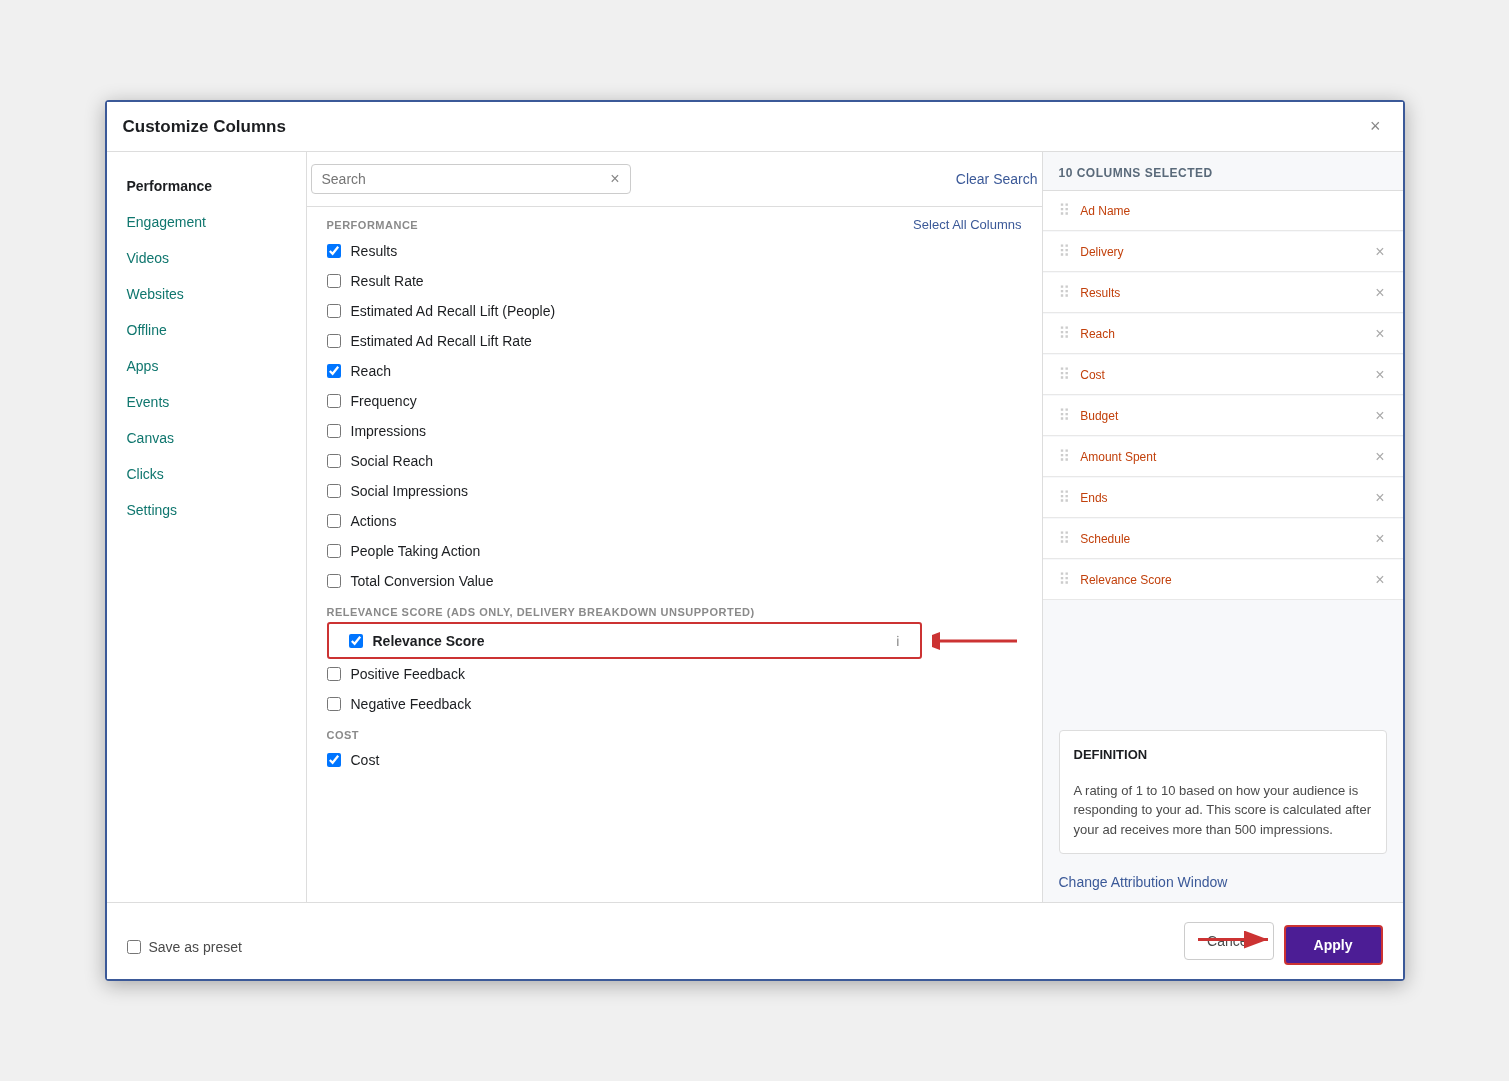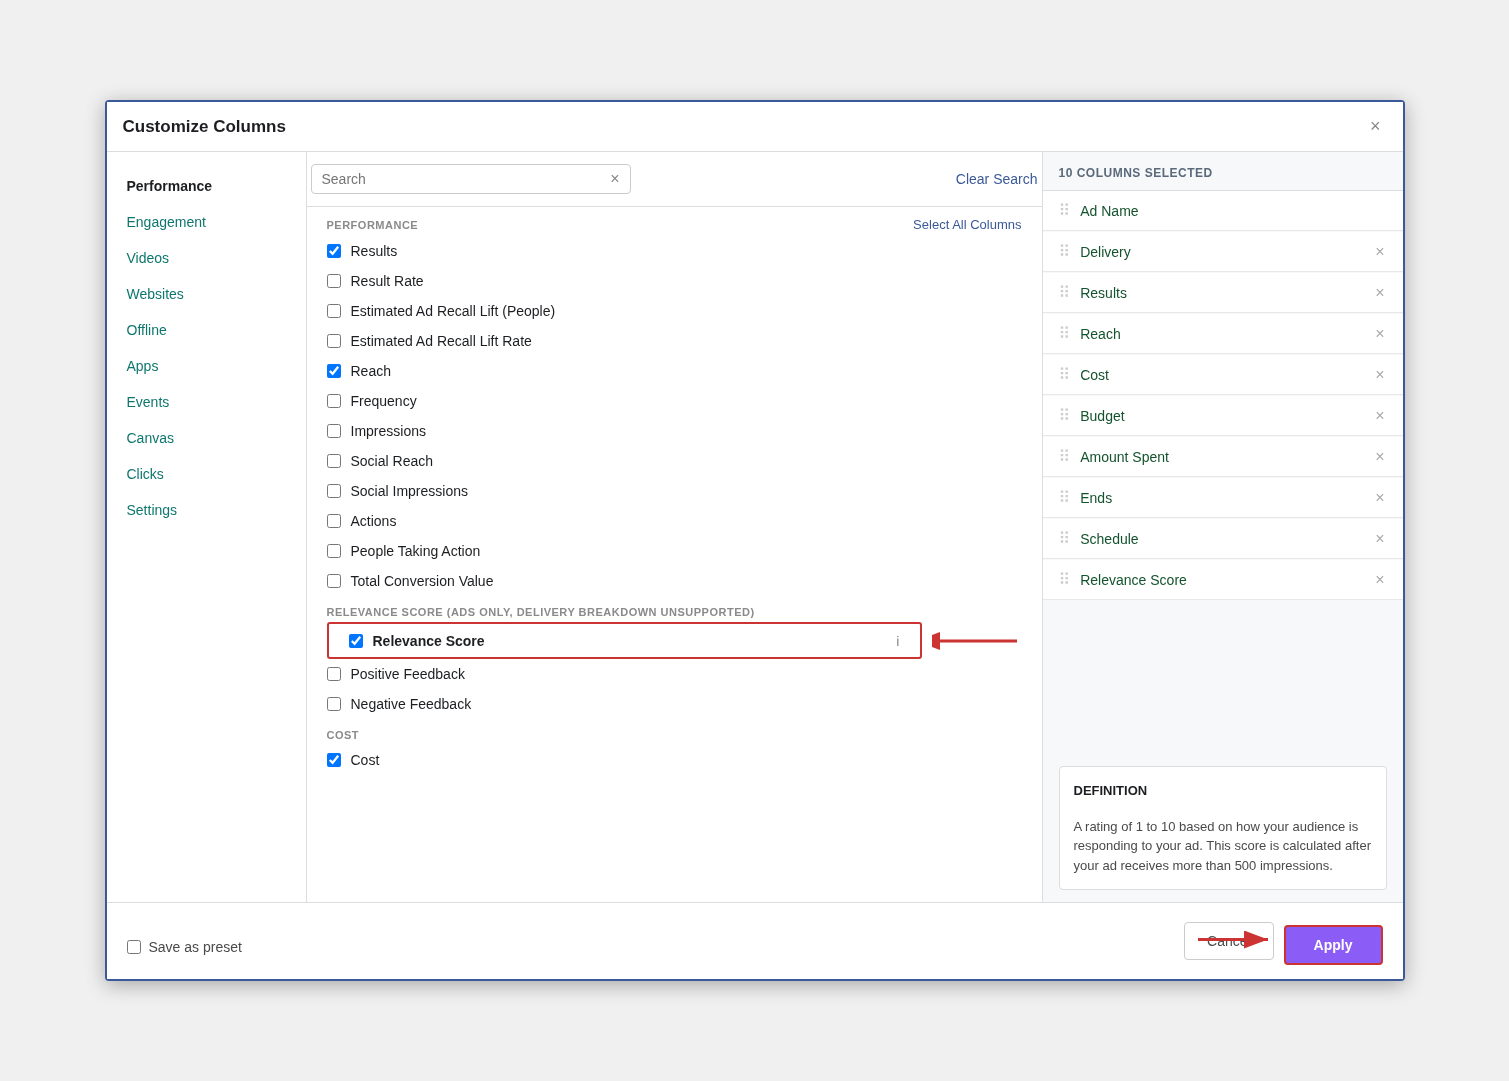--- a/index.html
+++ b/index.html
@@ -207,22 +207,22 @@
       margin-bottom: 1px;
     }
     .drag-handle {
       color: #ccc;
       margin-right: 10px;
       font-size: 16px;
       cursor: grab;
     }
     .selected-item-name {
       flex: 1;
-      font-size: 14px;
-      color: #14532d;
+      font-size: 12px;
+      color: #c2410c;
     }
     .remove-btn {
       background: none;
       border: none;
       color: #aaa;
       font-size: 16px;
       cursor: pointer;
       padding: 0 2px;
     }
     
@@ -283,21 +283,21 @@
       padding: 10px 22px;
       background: #fff;
       border: 1px solid #ccc;
       border-radius: 4px;
       font-size: 14px;
       cursor: pointer;
       color: #4a4a4a;
     }
     .apply-btn {
       padding: 10px 28px;
-      background: #8b5cf6;
+      background: #4c1d95;
       border: 2px solid #cc3333;
       border-radius: 4px;
       font-size: 14px;
       font-weight: 600;
       cursor: pointer;
       color: #fff;
       margin-top: 8px;
     }
     
     .column-list::-webkit-scrollbar,
@@ -497,20 +497,21 @@
           <span class="selected-item-name">Relevance Score</span>
           <button class="remove-btn">×</button>
         </div>
       </div>
 
       <div class="definition-box">
         <div class="definition-title">DEFINITION</div>
         <span>A rating of 1 to 10 based on how your audience is responding to your ad. This score is calculated after your ad receives more than 500 impressions.</span>
       </div>
 
+      <a class="attribution-link">Change Attribution Window</a>
     </div>
   </div>
 
   <div class="dialog-footer">
     <div class="save-preset">
       <input type="checkbox" id="cb-save-preset" style="">
       <label for="cb-save-preset">Save as preset</label>
     </div>
     <div class="footer-buttons">
       <button class="cancel-btn">Cancel</button>

